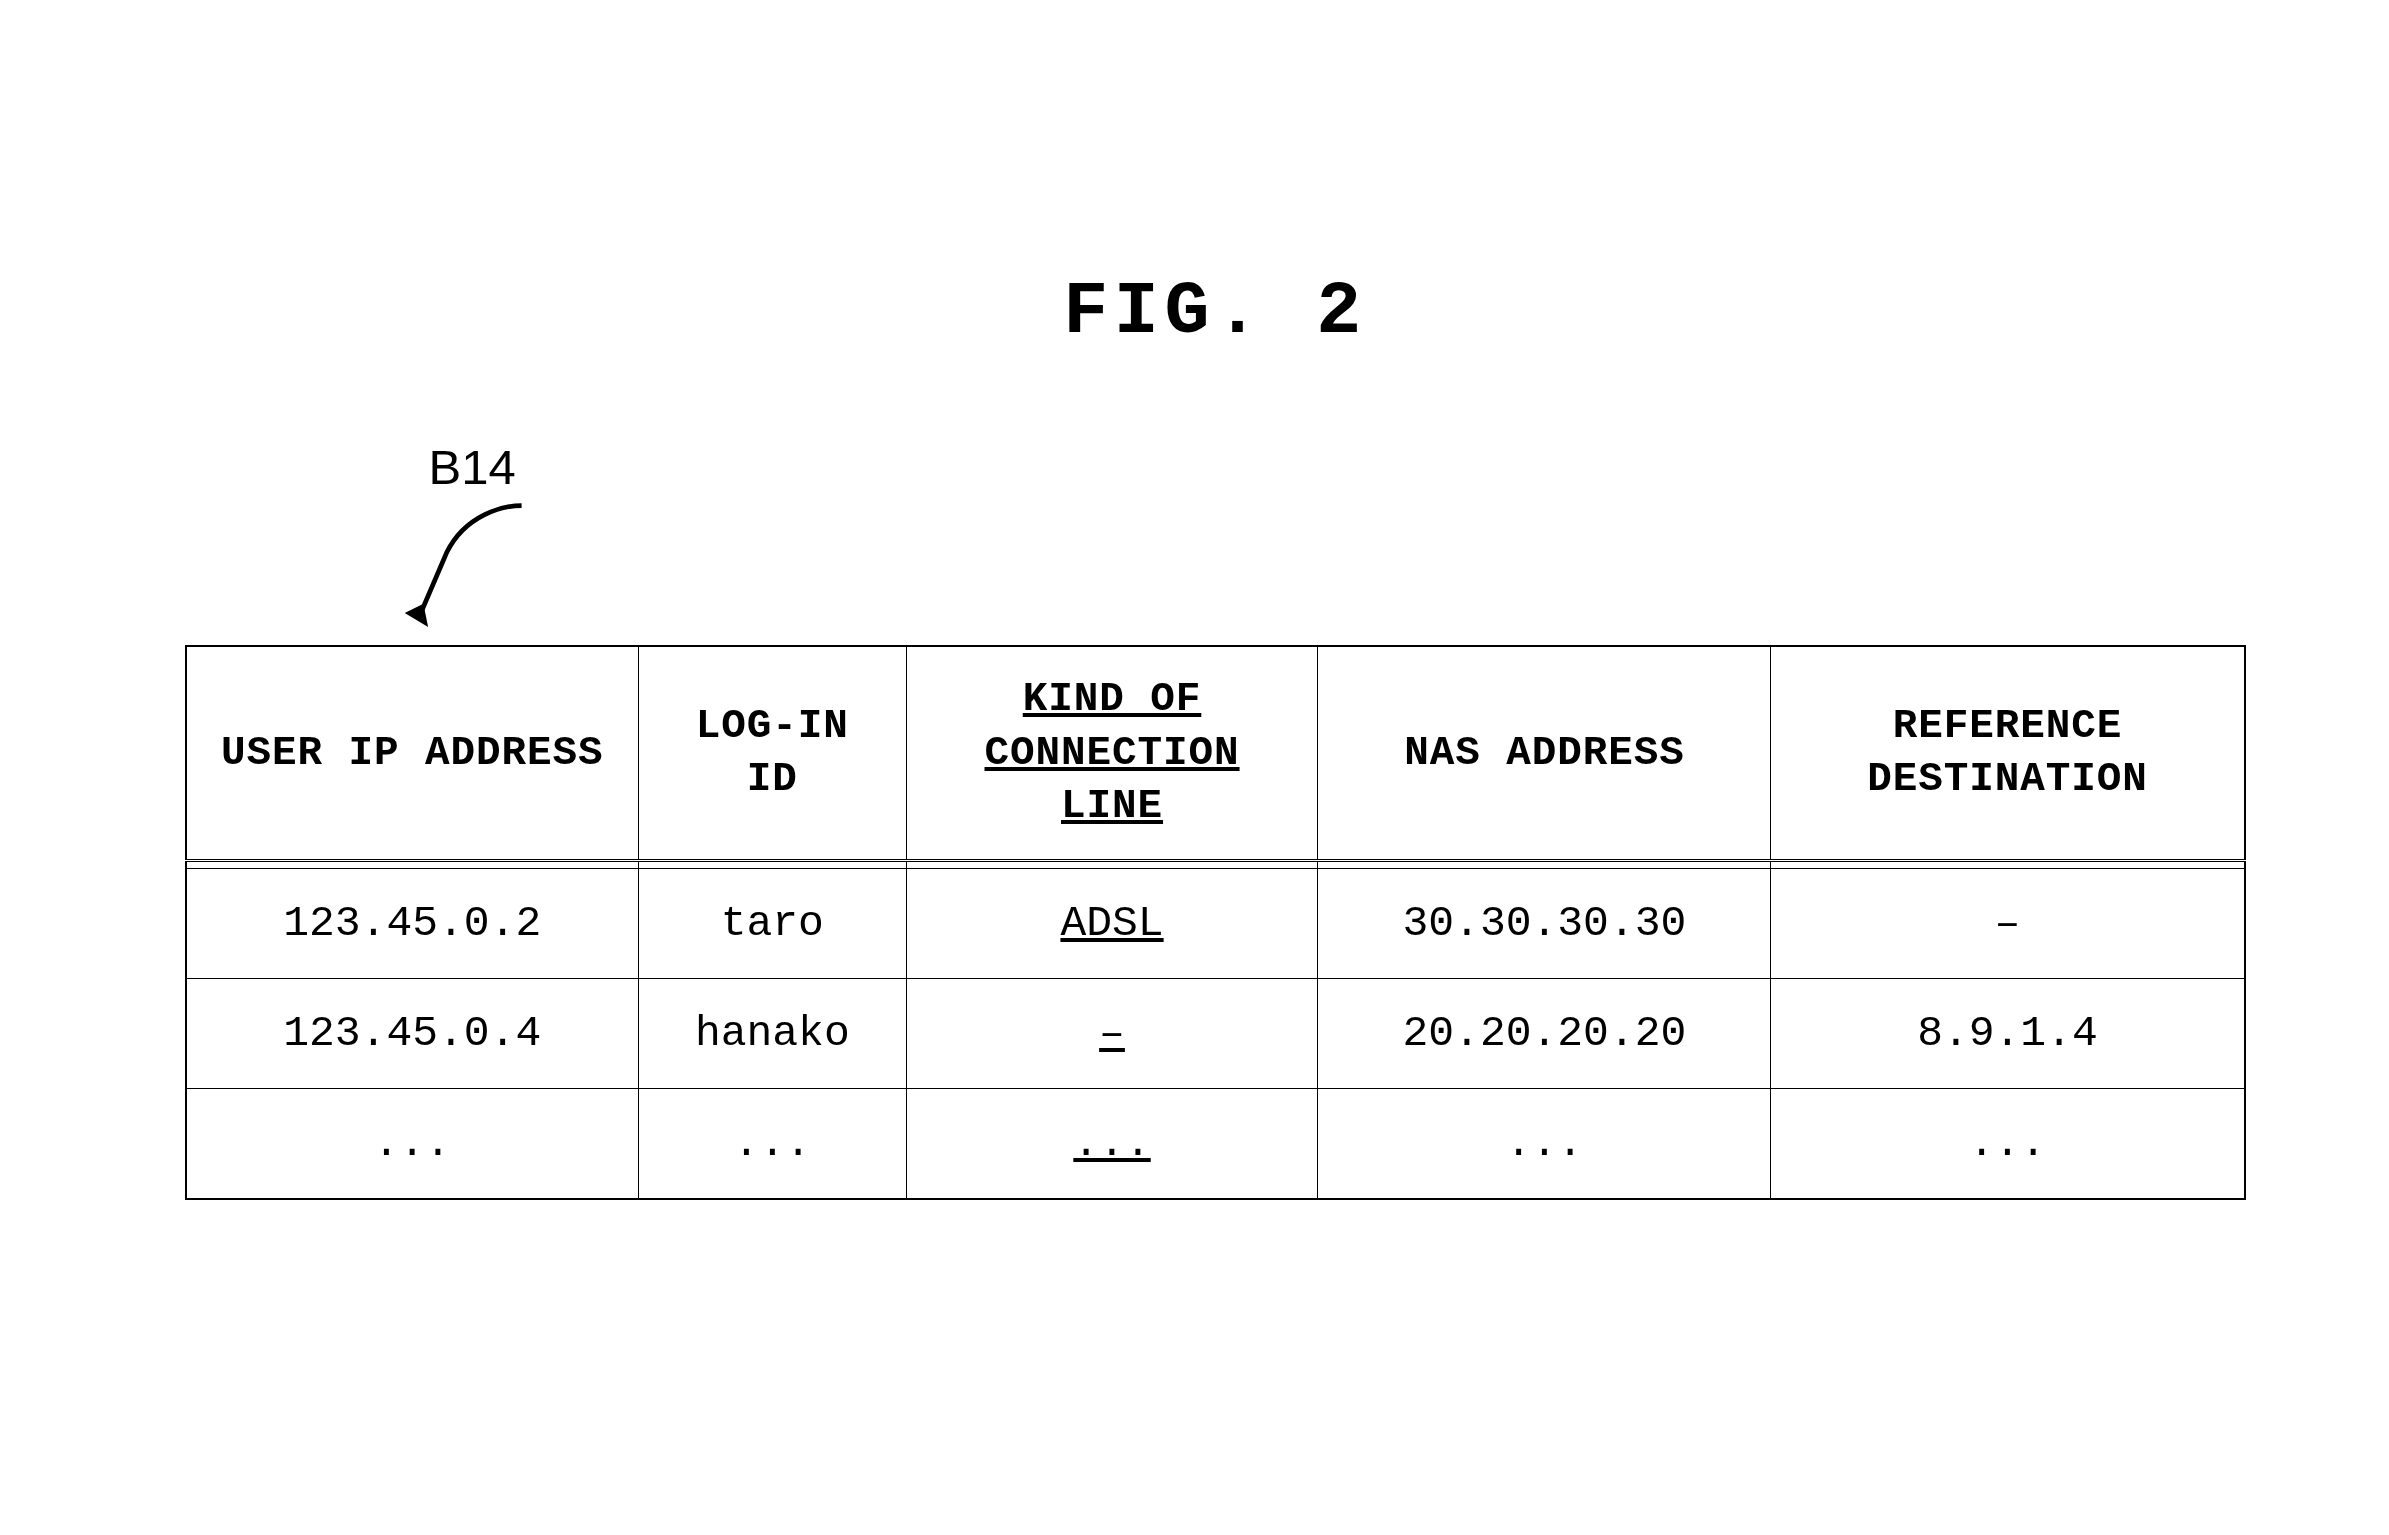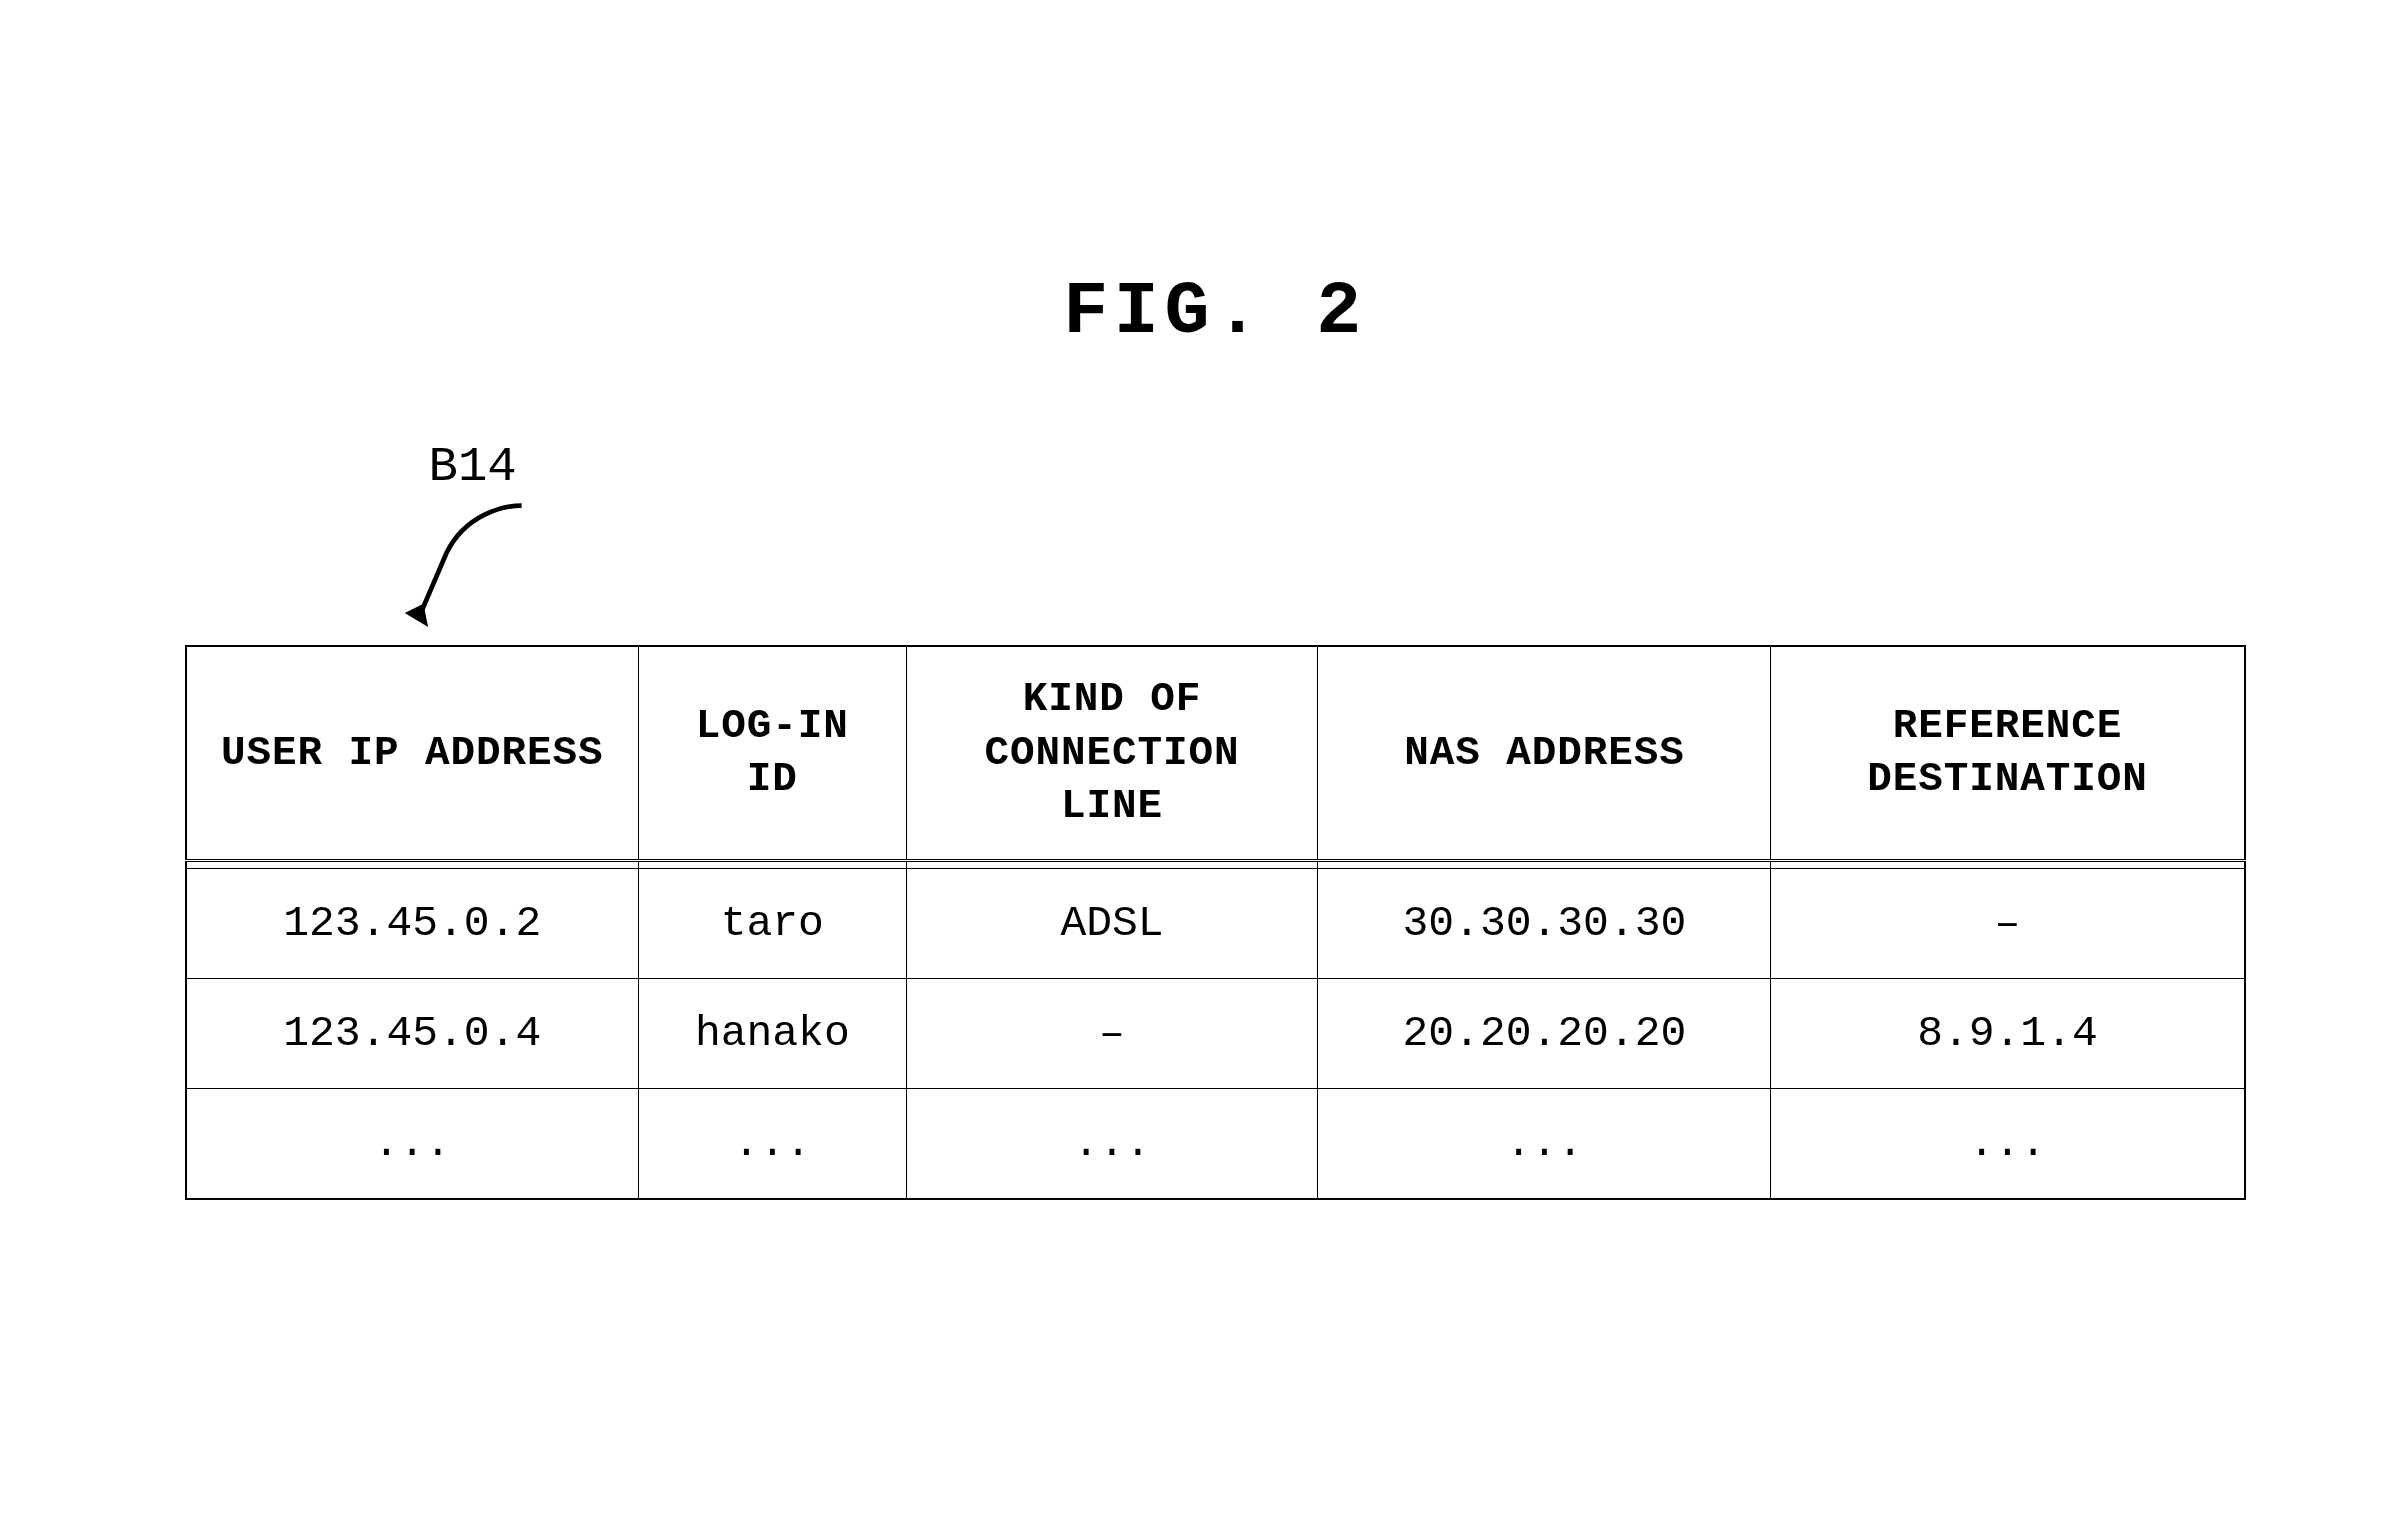--- a/index.html
+++ b/index.html
@@ -44,21 +44,21 @@
       height: 206px;
       margin-bottom: 9.4px;
     }
 
     .b14-label {
       position: absolute;
       left: 244px;
       top: 9.4px;
       font-size: 49px;
       font-weight: normal;
-      font-family: Liberation Mono, monospace;
+      font-family: Liberation Sans, sans-serif;
     }
 
     .arrow-container {
       position: absolute;
       left: 187px;
       top: 66px;
     }
 
     .arrow-svg {
       width: 187px;
@@ -97,21 +97,21 @@
       font-weight: normal;
     }
 
     
     thead tr:last-child th {
       border-bottom: 3.7px double #000;
     }
 
     .col-user-ip { width: 22%; }
     .col-login-id { width: 13%; }
-    .col-connection { width: 20%; }
+    .col-connection { width: 20%; text-decoration: underline; }
     .col-nas { width: 22%; }
     .col-reference { width: 23%; }
 
     
     .separator-row td {
       height: 7.5px;
       padding: 0;
       border-top: 1.9px solid #000;
       border-bottom: 1.9px solid #000;
     }

